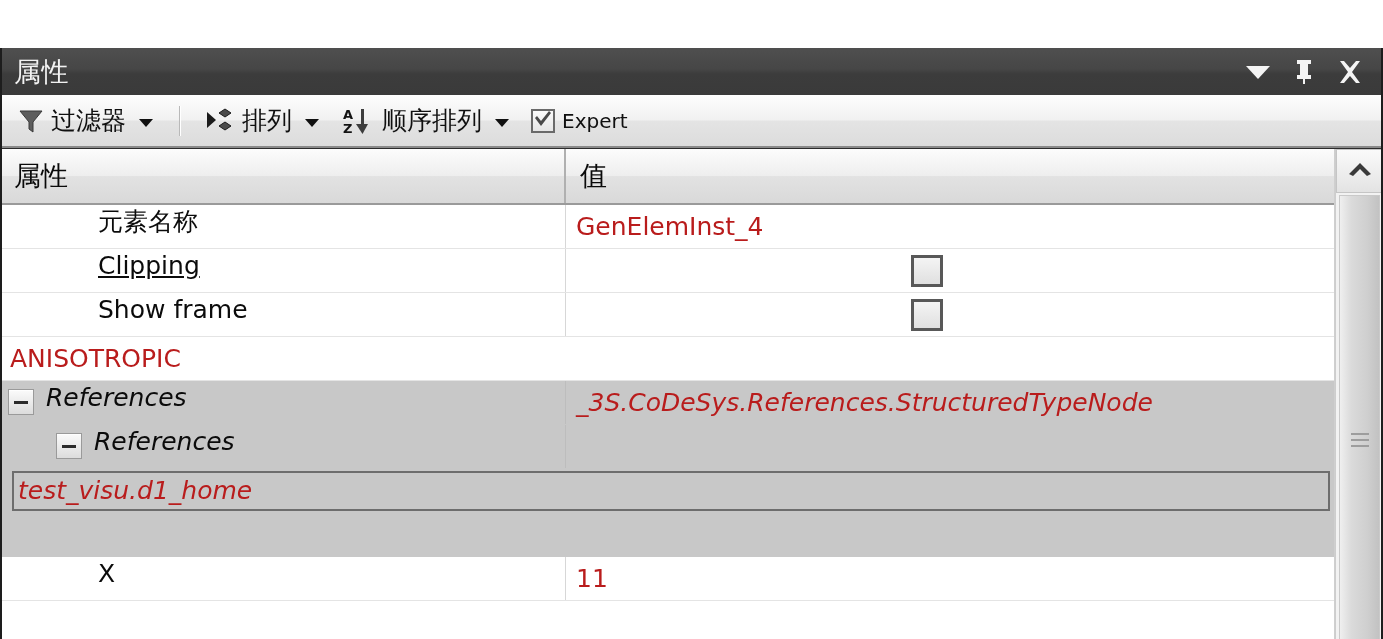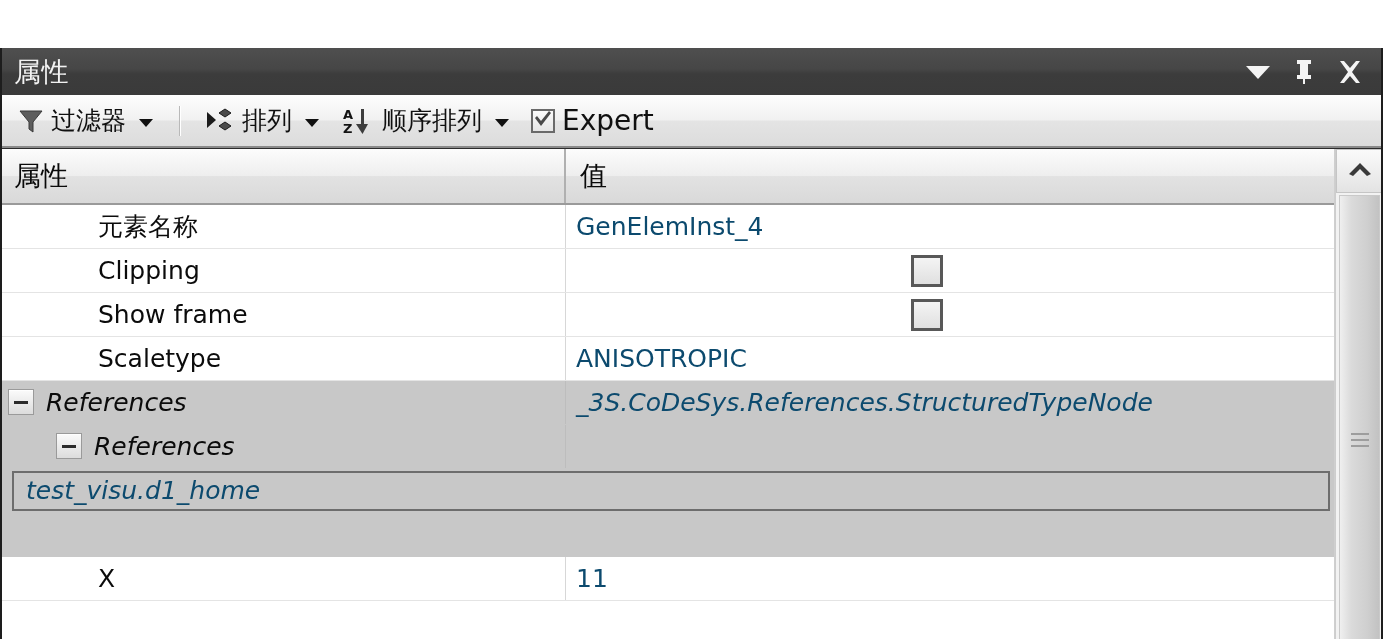--- a/index.html
+++ b/index.html
@@ -61,21 +61,21 @@
     gap: 7px;
     padding: 2px 6px;
     height: 42px;
     white-space: nowrap;
   }
   .tb-label {
     font-size: 25px;
     color: #101010;
     line-height: 1;
   }
-  .tb-label.latin { font-size: 28px; }
+  .tb-label.latin { font-size: 20px; }
   .tb-caret {
     width: 0; height: 0;
     border-left: 7px solid transparent;
     border-right: 7px solid transparent;
     border-top: 8px solid #101010;
     margin: 4px 2px 0 6px;
   }
   .tb-sep {
     width: 2px; height: 30px;
     background: #b9b9b9;
@@ -134,21 +134,20 @@
     display: flex;
     align-items: stretch;
     border-bottom: 1px solid #e4e4e4;
     background: #ffffff;
   }
   .row.shaded { background: #c8c8c8; border-bottom-color: #c8c8c8; font-style: italic; }
 
   .cell-name {
     width: 566px; flex: 0 0 566px;
     display: flex;
-    align-items: center;
     position: relative;
     border-right: 1px solid #d7d7d7;
     overflow: hidden;
   }
   .row.shaded .cell-name { border-right: 1px solid #bdbdbd; }
 
   .name-label {
     font-size: 25px;
     color: #0b0b0b;
     line-height: 1;
@@ -176,42 +175,42 @@
 
   .cell-value {
     flex: 1 1 auto;
     display: flex;
     align-items: center;
     padding-left: 10px;
     overflow: hidden;
   }
   .value-text {
     font-size: 25px;
-    color: #0c4a6e;
+    color: #b91c1c;
     line-height: 1;
     white-space: nowrap;
   }
   .cell-value.centerbox { justify-content: flex-start; padding-left: 0; }
 
   .vcheckbox {
     width: 32px; height: 32px;
     border: 3px solid #585858;
     background: linear-gradient(to bottom, #f4f4f4, #e0e0e0);
     margin-left: 345px;
   }
 
   .value-editor {
     flex: 1 1 auto;
     height: 40px;
     margin: 1px 4px 1px 2px;
     border: 2px solid #6d6d6d;
     background: #c8c8c8;
     display: flex;
     align-items: center;
-    padding-left: 12px;
+    padding-left: 4px;
   }
 
   
   .scrollbar {
     width: 48px;
     flex: 0 0 48px;
     background: #f0f0f0;
     display: flex;
     flex-direction: column;
     border-left: 1px solid #cdcdcd;
@@ -351,38 +350,35 @@
           <div class="row">
             <div class="cell-name">
               <span class="name-label" style="margin-left: 94px;">元素名称</span>
             </div>
             <div class="cell-value">
               <span class="value-text">GenElemInst_4</span>
             </div>
           </div>
           <div class="row">
             <div class="cell-name">
-              <span class="name-label" style="margin-left: 94px;">Clipping</span>
+              <span class="name-label" style="margin-left: 94px; text-decoration: underline;">Clipping</span>
             </div>
             <div class="cell-value centerbox">
               <span class="vcheckbox"></span>
             </div>
           </div>
           <div class="row">
             <div class="cell-name">
               <span class="name-label" style="margin-left: 94px;">Show frame</span>
             </div>
             <div class="cell-value centerbox">
               <span class="vcheckbox"></span>
             </div>
           </div>
           <div class="row">
-            <div class="cell-name">
-              <span class="name-label" style="margin-left: 94px;">Scaletype</span>
-            </div>
             <div class="cell-value">
               <span class="value-text">ANISOTROPIC</span>
             </div>
           </div>
           <div class="row shaded">
             <div class="cell-name">
               <span class="expander" style="left: 8px;"></span>
               <span class="name-label" style="margin-left: 42px;">References</span>
             </div>
             <div class="cell-value">

